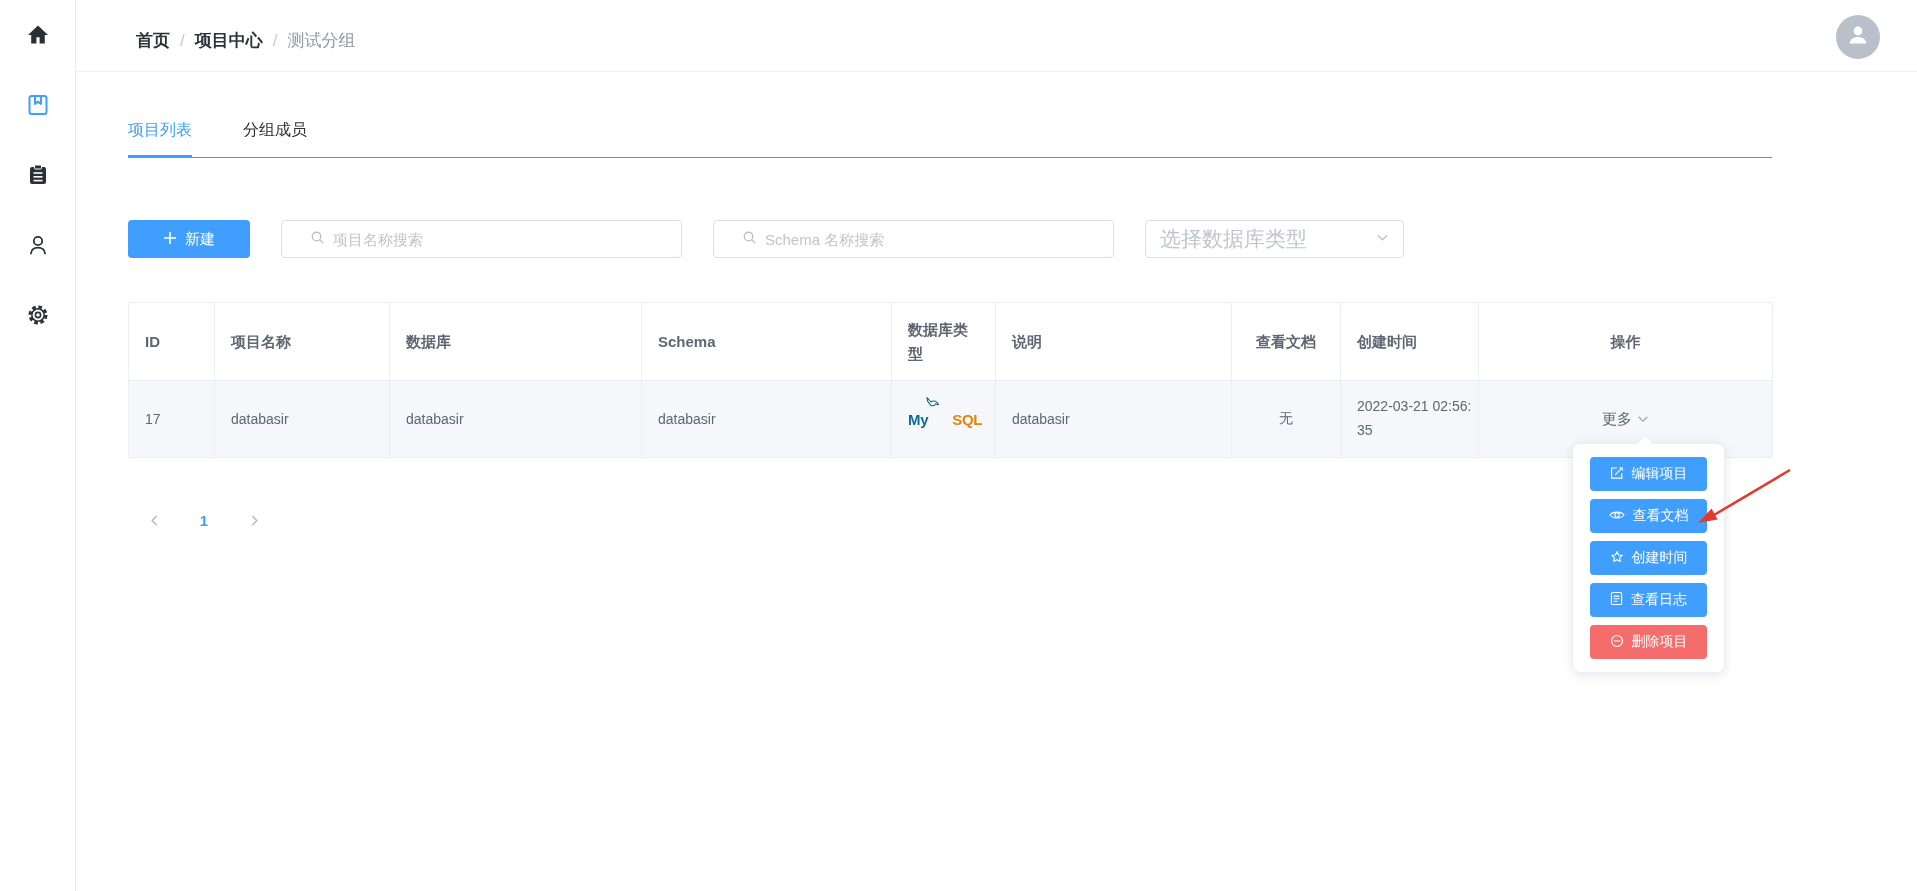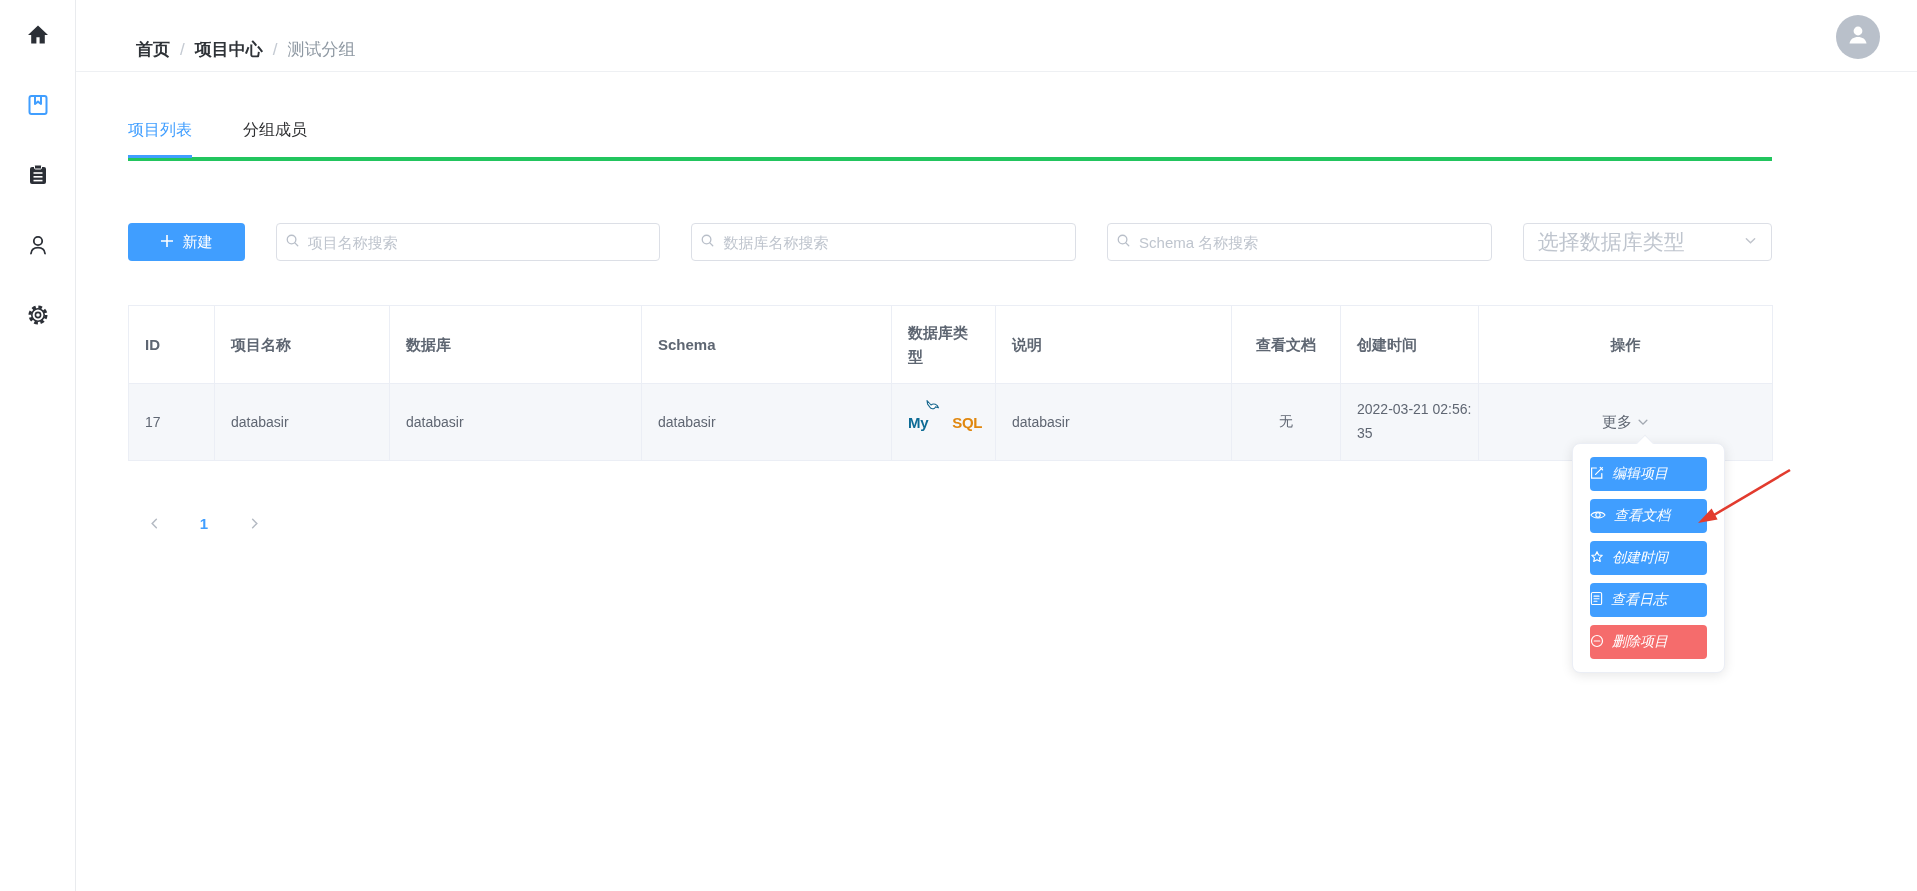--- a/index.html
+++ b/index.html
@@ -9,42 +9,42 @@
 
   
   .sidebar { position:absolute; left:0; top:0; bottom:0; width:76px; background:#fff;
              border-right:1px solid #e9ebee; display:flex; flex-direction:column;
              align-items:center; padding-top:25px; gap:46px; }
   .side-item { width:24px; height:24px; display:flex; align-items:center; justify-content:center; cursor:pointer; }
 
   
   .main { margin-left:76px; }
   .topbar { position:relative; height:72px; border-bottom:1px solid #eef0f3; }
-  .breadcrumb { position:absolute; left:60px; top:38px; display:flex; align-items:center;
+  .breadcrumb { position:absolute; left:60px; top:29px; display:flex; align-items:center;
                 font-size:17px; }
   .crumb { font-weight:bold; color:#2f3338; cursor:pointer; }
   .crumb-sep { color:#c4cad2; padding:0 10px; font-weight:400; }
   .crumb-current { color:#8e98a2; font-weight:400; }
   .avatar { position:absolute; right:37px; top:15px; width:44px; height:44px; border-radius:50%;
             background:#b9c0ca; display:flex; align-items:center; justify-content:center; cursor:pointer; }
 
   
   .content { padding:48px 145px 0 52px; }
 
-  .tabs { display:flex; border-bottom:4px solid #22c55e; }
+  .tabs { display:flex; border-bottom:1px solid #22c55e; }
   .tab { font-size:16px; padding-bottom:14px; margin-right:51px; margin-bottom:-1px;
          cursor:pointer; color:#303133; }
   .tab.active { color:#409eff; border-bottom:3px solid #409eff; }
 
   .filters { margin-top:62px; display:flex; gap:31px; }
   .btn-create { width:122px; height:38px; background:#409eff; border:none; border-radius:4px;
                 color:#fff; font-size:15px; display:flex; align-items:center; justify-content:center;
                 gap:8px; cursor:pointer; font-family:inherit; }
   .search-box { height:38px; border:1px solid #dcdfe6; border-radius:4px; background:#fff;
-                display:flex; align-items:center; padding:0 8px; gap:8px; }
+                display:flex; align-items:center; padding:0 28px; gap:8px; }
   .search-box.w { width:401px; }
   .search-box input { border:none; outline:none; flex:1; font-size:15px; color:#606266;
                       font-family:inherit; background:transparent; }
   .search-box input::placeholder { color:#bfc5ce; }
   .select-box { width:259px; height:38px; border:1px solid #dcdfe6; border-radius:4px;
                 display:flex; align-items:center; justify-content:space-between;
                 padding:0 14px; cursor:pointer; }
   .select-placeholder { font-size:21px; color:#bfc5ce; }
 
   
@@ -71,21 +71,21 @@
             color:#409eff; font-weight:bold; font-size:15px; cursor:pointer; }
 
   
   .action-menu { position:absolute; left:1572px; top:443px; width:153px; background:#fff;
                  border:1px solid #ebeef5; border-radius:8px; box-shadow:0 2px 12px rgba(0,0,0,.10);
                  padding:13px 0 5px; z-index:5; }
   .caret { position:absolute; top:-7px; left:66px; width:12px; height:12px; background:#fff;
            transform:rotate(45deg); border-top:1px solid #ebeef5; border-left:1px solid #ebeef5; }
   .menu-btn { width:117px; height:34px; margin:0 auto 8px; border:none; border-radius:4px;
               background:#409eff; color:#fff; font-size:14px; display:flex; align-items:center;
-              gap:8px; cursor:pointer; font-family:inherit;font-style:italic; }
+              justify-content:center; gap:8px; cursor:pointer; font-family:inherit; }
   .menu-btn.danger { background:#f56c6c; }
 
   .anno-arrow { position:absolute; left:1690px; top:455px; z-index:6; pointer-events:none; }
 </style>
 </head>
 <body>
 
 <div class="page">
 
   <aside class="sidebar">
@@ -173,29 +173,20 @@
         <div class="search-box w">
           <span>
             <svg width="15" height="15" viewBox="0 0 16 16" fill="none" stroke="#b9bfc9" stroke-width="1.4" stroke-linecap="round">
               <circle cx="7" cy="7" r="4.6"></circle>
                 <line x1="10.5" y1="10.5" x2="13.6" y2="13.6"></line>
             </svg>
           </span>
           <input placeholder="项目名称搜索" style="">
         </div>
 
-        <div class="search-box w">
-          <span>
-            <svg width="15" height="15" viewBox="0 0 16 16" fill="none" stroke="#b9bfc9" stroke-width="1.4" stroke-linecap="round">
-              <circle cx="7" cy="7" r="4.6"></circle>
-                <line x1="10.5" y1="10.5" x2="13.6" y2="13.6"></line>
-            </svg>
-          </span>
-          <input placeholder="数据库名称搜索" style="">
-        </div>
 
         <div class="search-box w">
           <span>
             <svg width="15" height="15" viewBox="0 0 16 16" fill="none" stroke="#b9bfc9" stroke-width="1.4" stroke-linecap="round">
               <circle cx="7" cy="7" r="4.6"></circle>
                 <line x1="10.5" y1="10.5" x2="13.6" y2="13.6"></line>
             </svg>
           </span>
           <input placeholder="Schema 名称搜索" style="">
         </div>

